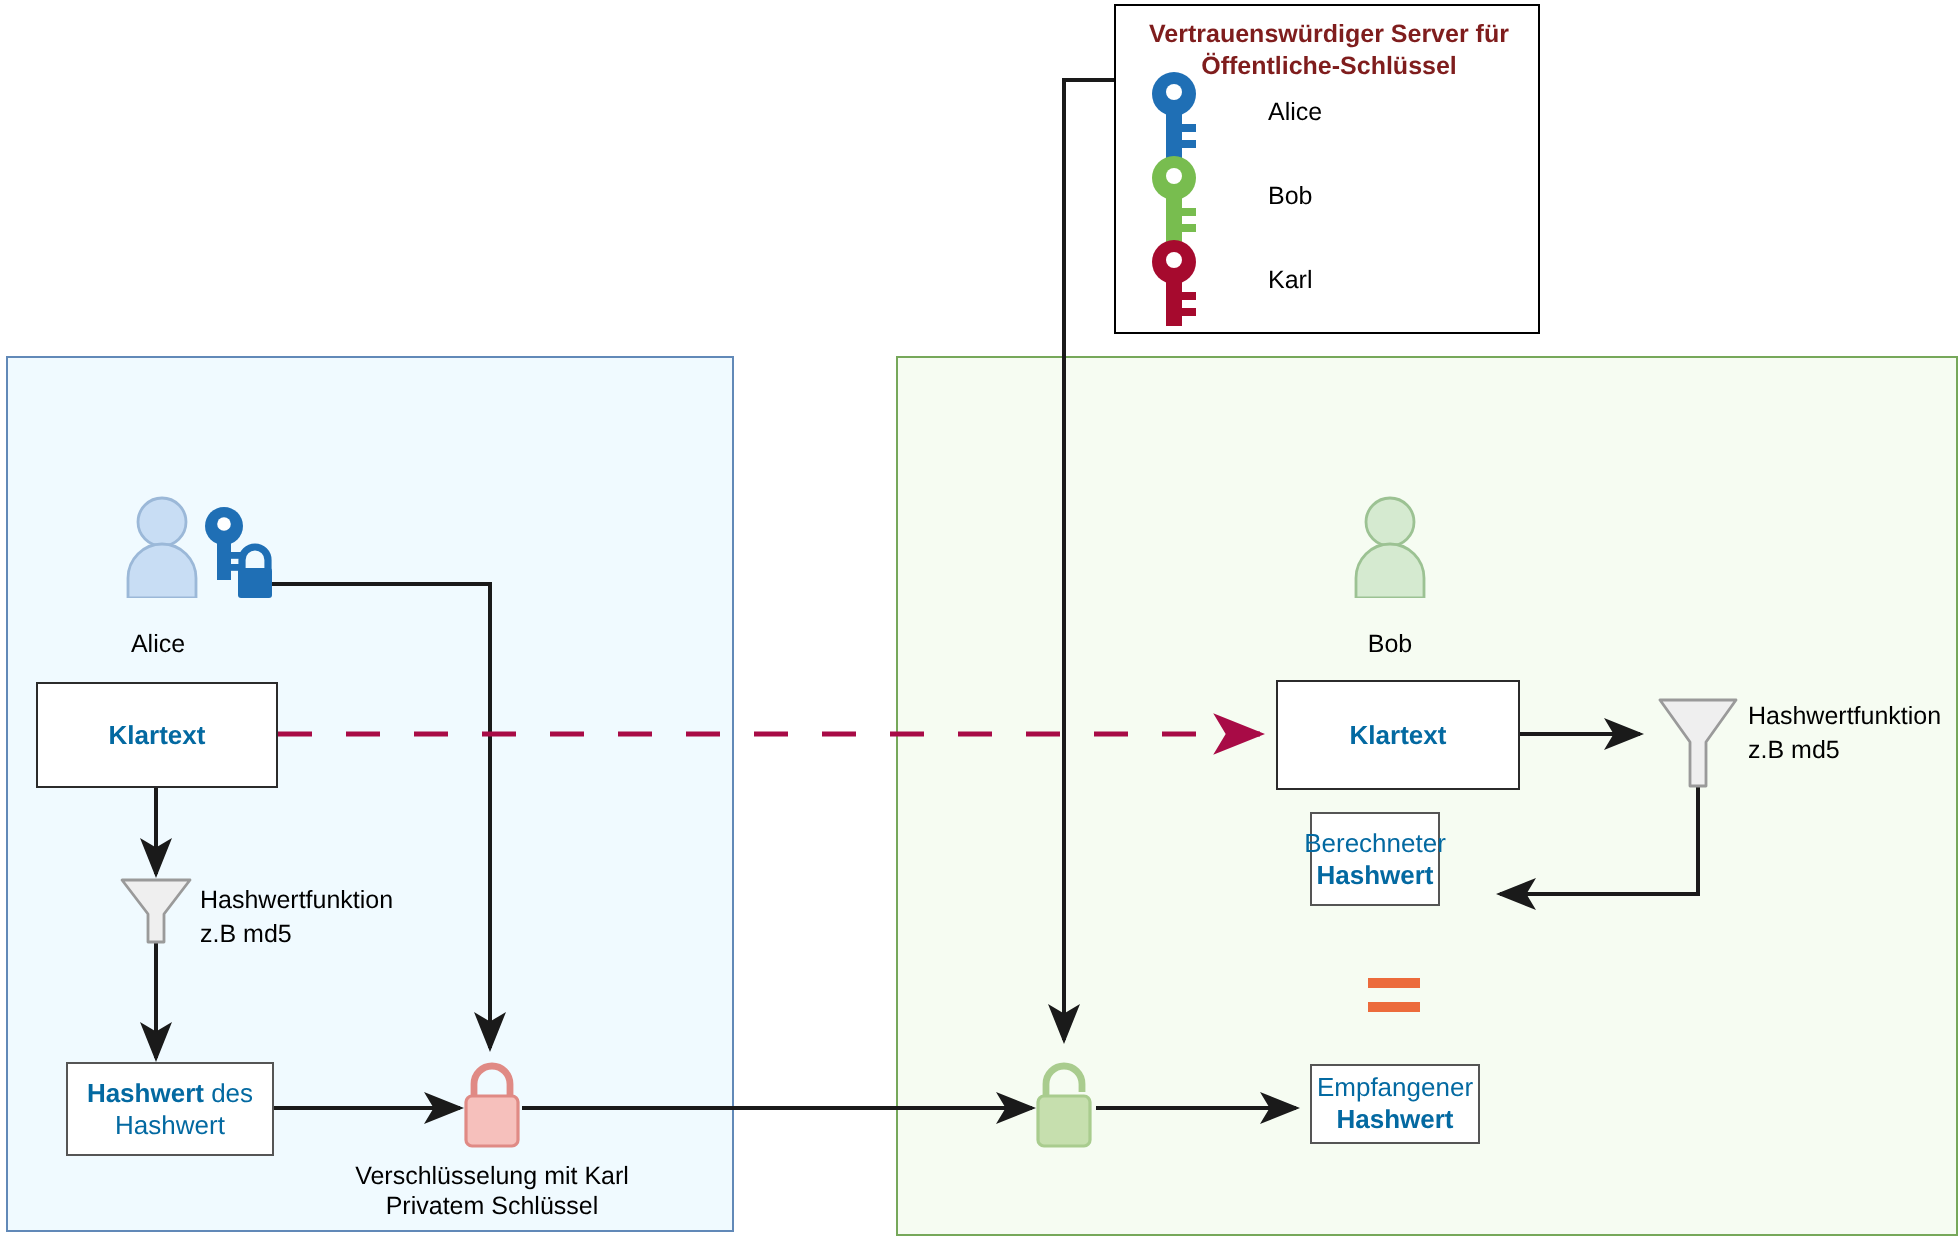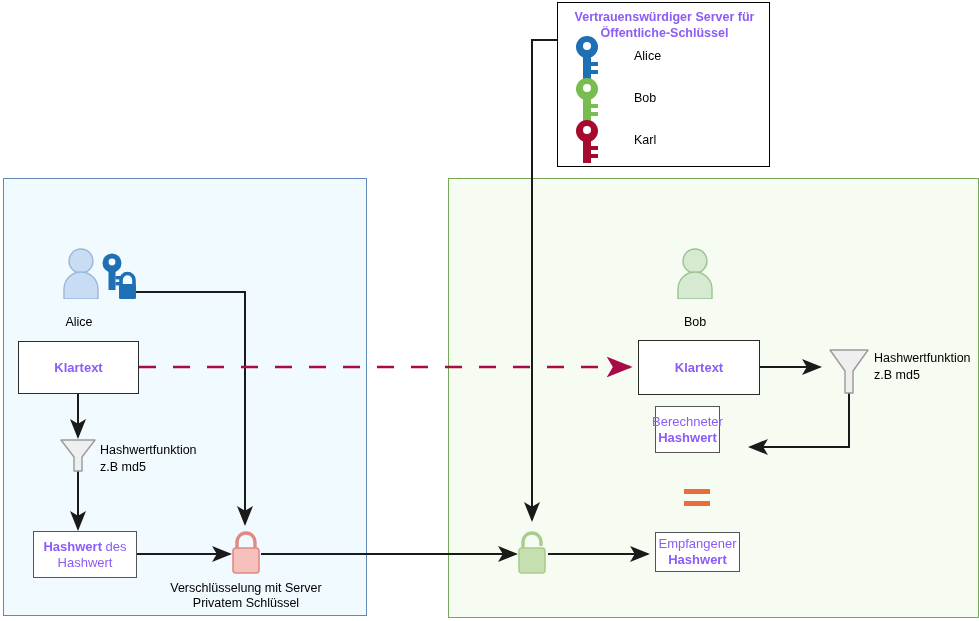--- a/index.html
+++ b/index.html
@@ -8,30 +8,30 @@
   #stage{position:absolute;left:0;top:0;width:979px;height:621px;}
   .panel{position:absolute;box-sizing:border-box;}
   #panel-alice{left:3px;top:178px;width:364px;height:438px;
      background:#f0faff;border:1px solid #6189b8;}
   #panel-bob{left:448px;top:178px;width:531px;height:440px;
      background:#f6fcf2;border:1px solid #76a85a;}
   .svg-layer{position:absolute;left:0;top:0;width:979px;height:621px;overflow:visible;}
   .box{position:absolute;box-sizing:border-box;background:#ffffff;
        border:1px solid #2b2b2b;display:flex;flex-direction:column;
        align-items:center;justify-content:center;text-align:center;
-       font-size:13px;color:#8b5cf6;line-height:16px;}
+       font-size:13px;color:#0369a1;line-height:16px;}
   .box b{font-weight:bold;}
   .lbl{position:absolute;font-size:12.5px;color:#000;line-height:15px;
        white-space:nowrap;}
   .lbl.center{text-align:center;}
   .lbl b{font-weight:normal;}
   #server-card{position:absolute;left:557px;top:2px;width:213px;height:165px;
      background:#ffffff;border:1px solid #000;box-sizing:border-box;}
   #server-title{position:absolute;left:0;top:6px;width:213px;text-align:center;
-     font-size:12.5px;font-weight:bold;line-height:16px;color:#8b5cf6;}
+     font-size:12.5px;font-weight:bold;line-height:16px;color:#7f1d1d;}
   .key-row{position:absolute;left:14px;width:190px;height:46px;}
   .key-name{position:absolute;left:62px;top:14px;font-size:12.5px;color:#000;}
   .eq{position:absolute;width:26px;height:5px;background:#ec6b3c;}
 </style>
 </head>
 <body>
 
 <div id="stage">
 
   <div class="panel" id="panel-alice"></div>
@@ -162,21 +162,21 @@
   <div class="box" style="left:33px;top:531px;width:104px;height:47px;border:1.5px solid #555">
     <div><b>Hashwert</b><span> des</span></div>
     <div>Hashwert</div>
   </div>
 
   <svg style="position:absolute;left:228px;top:527px" width="36" height="48" viewBox="0 0 36 48">
     <path d="M9,22 L9,15 a9,9 0 0 1 18,0 L27,22" fill="none" stroke="#e08a85" stroke-width="3.4"></path>
     <rect x="5" y="21" width="26" height="25" rx="3" fill="#f6c0bc" stroke="#e08a85" stroke-width="1.6"></rect>
   </svg>
   <div class="lbl center" style="left:161px;top:581px;width:170px">
-    <span>Verschlüsselung mit Server</span><br>
+    <span>Verschlüsselung mit Karl</span><br>
     <span>Privatem Schlüssel</span>
   </div>
 
   <svg style="position:absolute;left:672px;top:247px" width="46" height="52" viewBox="0 0 46 52">
     <g>
       <circle cx="23" cy="14" r="12" fill="#d5ead0" stroke="#9cc293" stroke-width="1.4"></circle>
       <path d="M6,52 L6,42 a17,17 0 0 1 34,0 L40,52 Z" fill="#d5ead0" stroke="#9cc293" stroke-width="1.4"></path>
     </g>
   </svg>
   <div class="lbl center" style="left:660px;top:315px;width:70px">Bob</div>

